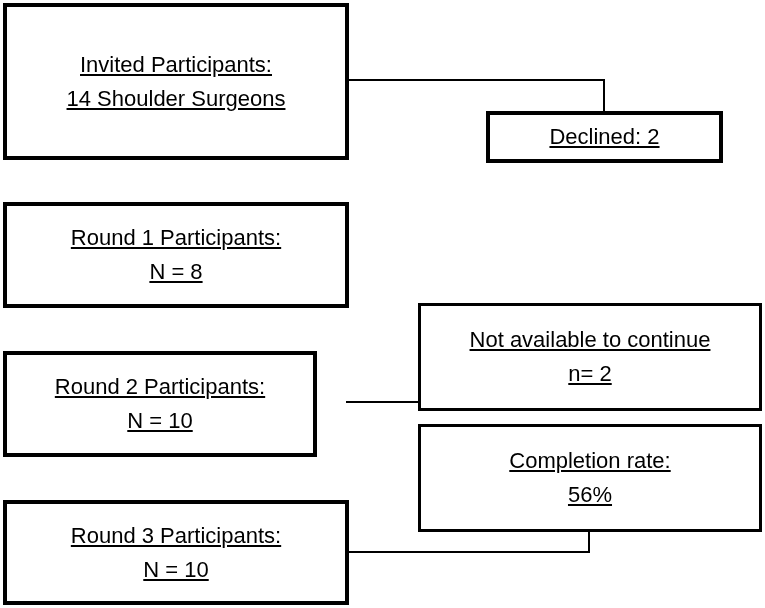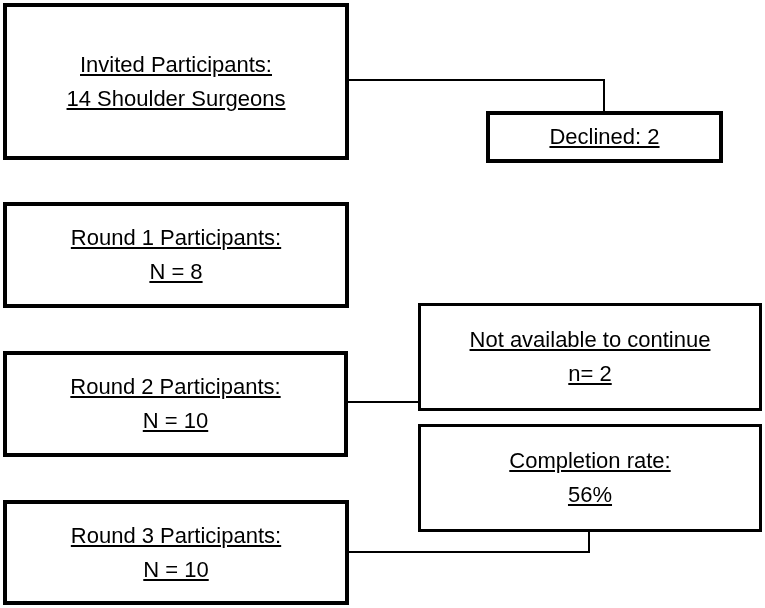--- a/index.html
+++ b/index.html
@@ -33,21 +33,21 @@
   .fbox.thin { border-width: 3px; }
   .conn {
     position: absolute;
     background: #000000;
   }
   
   #box-invited      { left: 3px;   top: 3px;   width: 346px; height: 157px; }
   #box-declined     { left: 486px; top: 111px; width: 237px; height: 52px; }
   #box-round1       { left: 3px;   top: 202px; width: 346px; height: 106px; }
   #box-notavail     { left: 418px; top: 275px; width: 344px; height: 108px; margin-top: 28px; }
-  #box-round2       { left: 3px;   top: 351px; width: 345px; height: 106px; }
+  #box-round2       { left: 3px;   top: 351px; width: 314px; height: 106px; }
   #box-completion   { left: 418px; top: 424px; width: 344px; height: 108px; justify-content: center; }
   #box-round3       { left: 3px;   top: 500px; width: 346px; height: 105px; text-align: center; }
   
   #conn-declined-h   { left: 348px; top: 79px;  width: 257px; height: 2px; }
   #conn-declined-v   { left: 603px; top: 79px;  width: 2px;   height: 34px; }
   #conn-notavail-v   { left: 588px; top: 381px; width: 2px;   height: 22px; }
   #conn-notavail-h   { left: 346px; top: 401px; width: 244px; height: 2px; }
   #conn-completion-v { left: 588px; top: 530px; width: 2px;   height: 23px; }
   #conn-completion-h { left: 347px; top: 551px; width: 243px; height: 2px; }
 </style>

